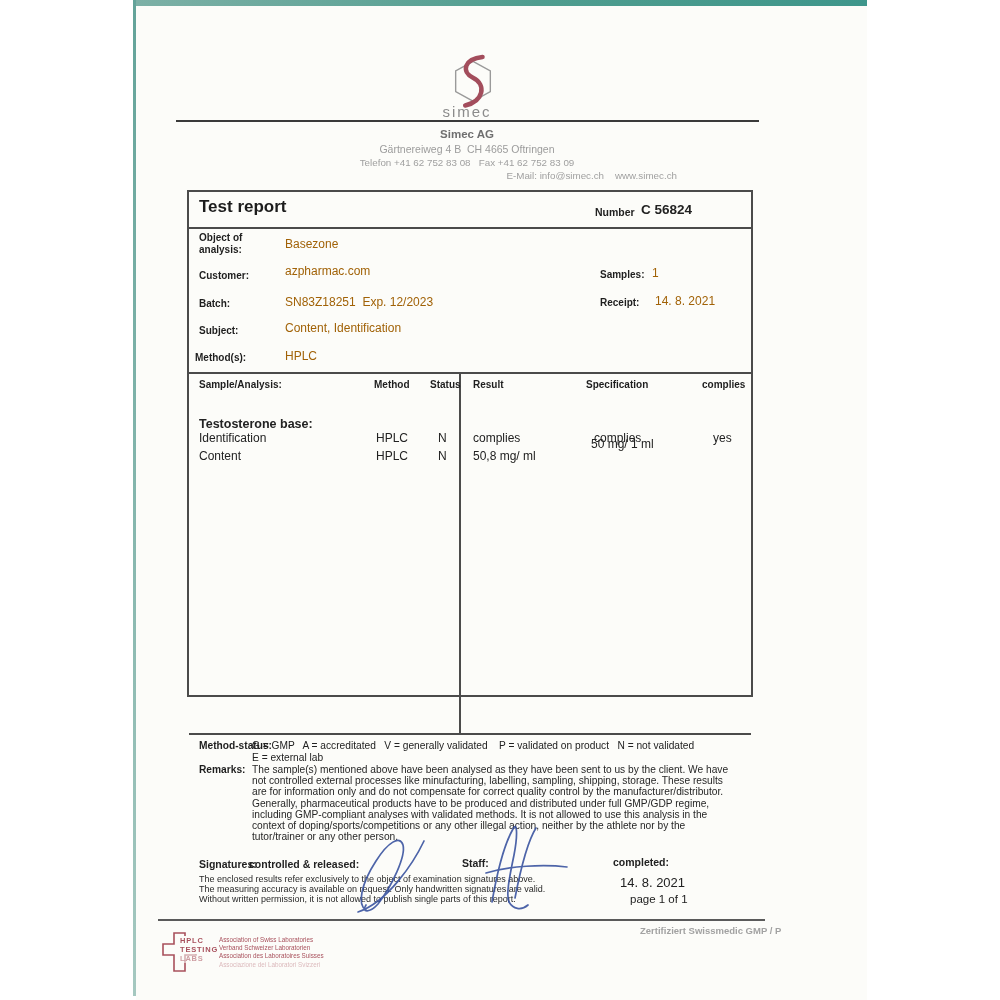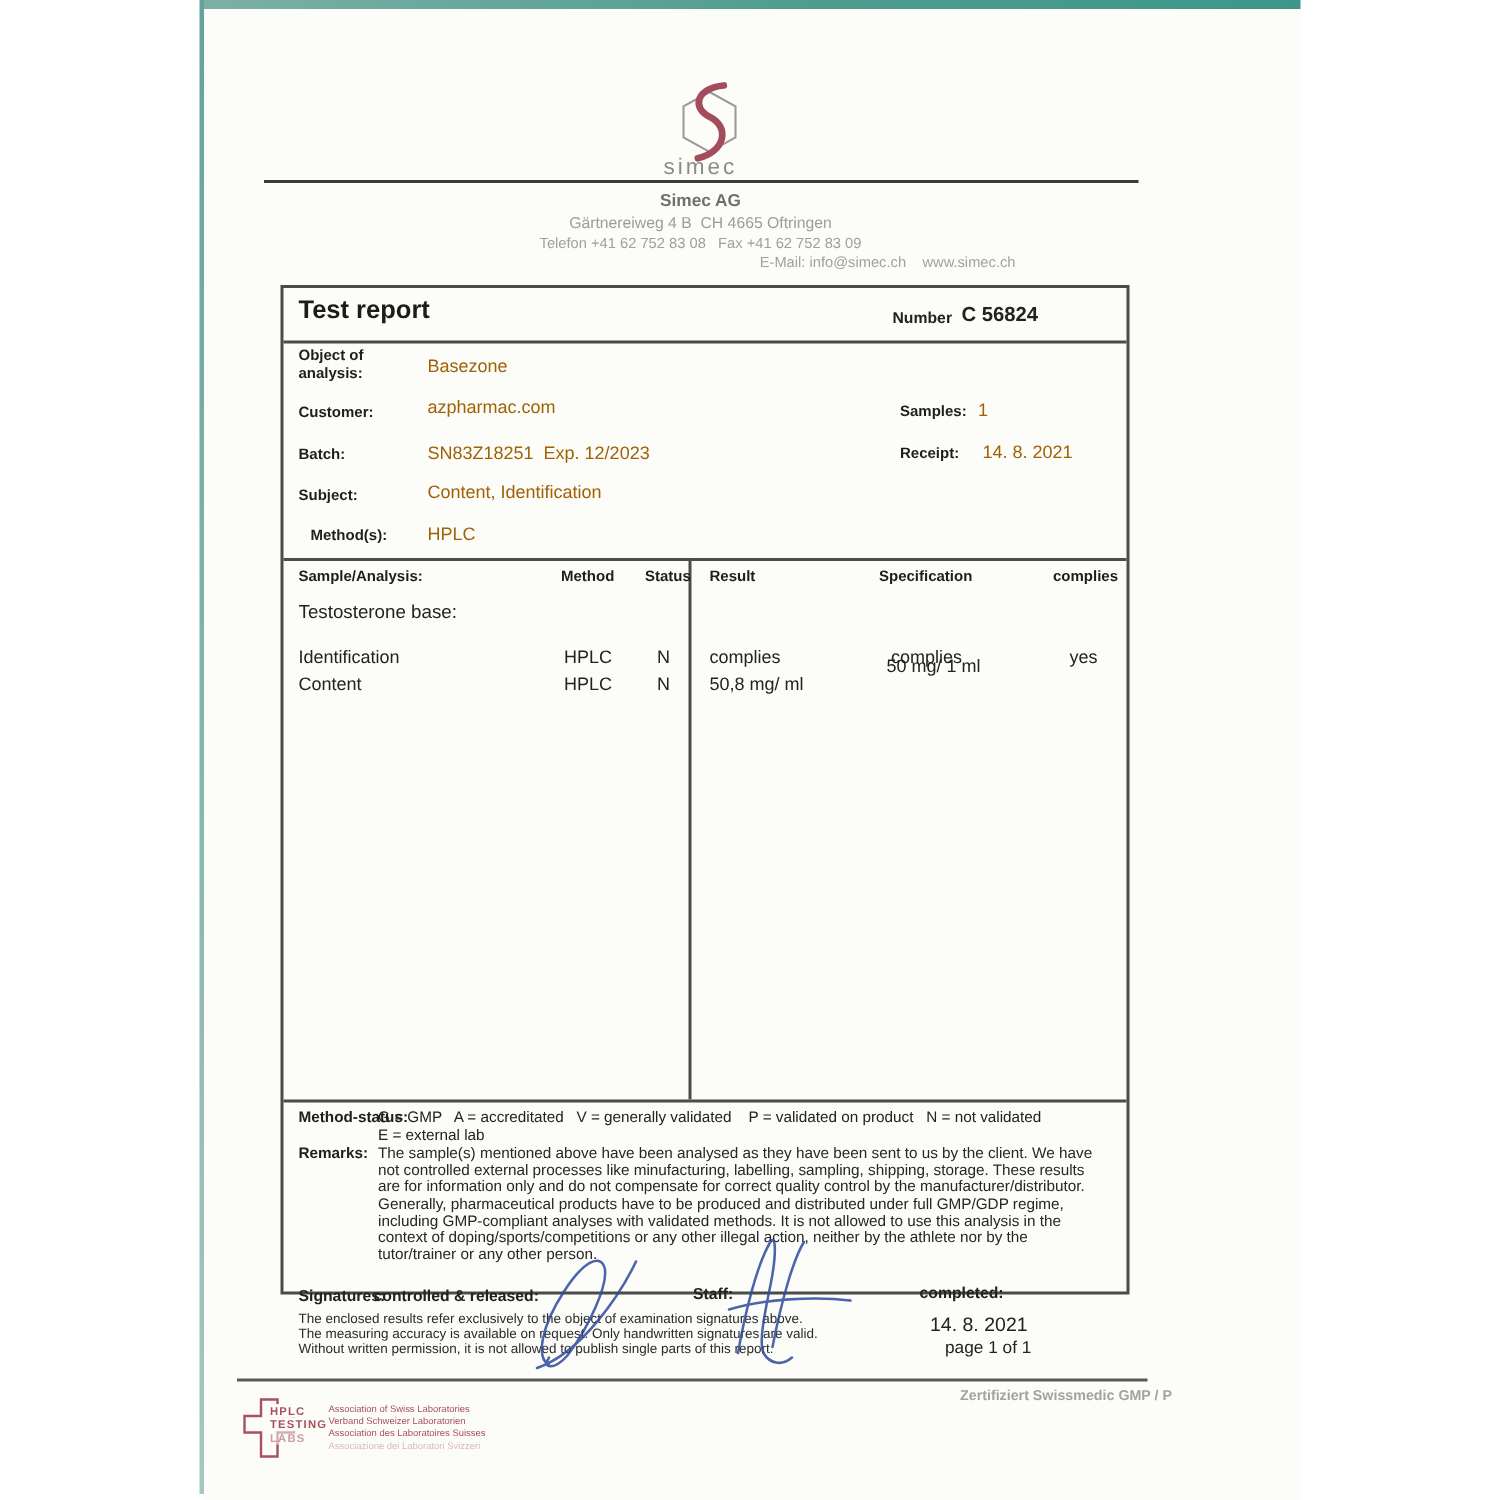--- a/index.html
+++ b/index.html
@@ -19,31 +19,31 @@
   .lh-center { left:257px; width:420px; text-align:center; }
   .logo-word { top:103px; font-size:15px; letter-spacing:2px; color:#8b8b8b; }
   .head-rule { left:176px; top:120px; width:583px; height:2px; background:#3a3a3a; }
   .company { top:128px; font-size:11.5px; font-weight:bold; color:#6f6f6f; }
   .addr1 { top:143px; font-size:10.5px; color:#9c9c9c; }
   .addr2 { top:157px; font-size:9.8px; color:#a0a0a0; }
   .addr3 { top:170px; font-size:9.8px; color:#a0a0a0;text-align:right; }
   .pre { white-space:pre-wrap; }
 
   
-  .box { left:187px; top:190px; width:566px; height:673px;
+  .box { left:187px; top:190px; width:566px; height:507px;
     border:2px solid #4b4b4b; background:transparent; }
   .box .a { position:absolute; }
   .title { left:10px; top:5px; font-size:17px; font-weight:bold; color:#1c1c1c; }
   .num-label { left:406px; top:14px; font-size:10.5px; font-weight:bold; }
   .num-val { left:452px; top:10px; font-size:13.5px; font-weight:bold; }
   .hline { left:0; height:2px; width:100%; background:#4b4b4b; }
   .lb { font-size:10px; font-weight:bold; color:#1e1e1e; line-height:12px; }
   .val { font-size:12px; color:#a16207; }
   .tab-h { font-size:10px; font-weight:bold; color:#1e1e1e; }
-  .group { font-size:12.5px; font-weight:normal; }
+  .group { font-size:12.5px; font-weight:bold;margin-top:16px; }
   .cell { font-size:12px; }
   .vdiv { left:270px; top:180px; width:2px; height:361px; background:#4b4b4b; }
   .ms-txt { font-size:10.2px; line-height:12px; color:#222; }
   .remarks-p { font-size:10.2px; line-height:11.2px; color:#262626; width:480px; }
   .sig-lb { font-size:10.5px; font-weight:bold; }
   .fine { font-size:9px; line-height:10.2px; color:#2a2a2a; }
   .date-big { font-size:13px; }
   .page-no { font-size:11.5px; }
 
   
@@ -80,21 +80,21 @@
   <div class="a hline" style="top:35px;"></div>
 
   <div class="a lb" style="left:10px; top:40px; width:62px;">Object of analysis:</div>
   <div class="a val" style="left:96px; top:45px;">Basezone</div>
   <div class="a lb" style="left:10px; top:78px;">Customer:</div>
   <div class="a val" style="left:96px; top:72px;">azpharmac.com</div>
   <div class="a lb" style="left:10px; top:106px;">Batch:</div>
   <div class="a val pre" style="left:96px; top:103px;">SN83Z18251  Exp. 12/2023</div>
   <div class="a lb" style="left:10px; top:133px;">Subject:</div>
   <div class="a val" style="left:96px; top:129px;">Content, Identification</div>
-  <div class="a lb" style="left:18px; top:160px;">Method(s):</div>
+  <div class="a lb" style="left:6px; top:160px;">Method(s):</div>
   <div class="a val" style="left:96px; top:157px;">HPLC</div>
 
   <div class="a lb" style="left:411px; top:77px;">Samples:</div>
   <div class="a val" style="left:463px; top:74px;">1</div>
   <div class="a lb" style="left:411px; top:105px;">Receipt:</div>
   <div class="a val" style="left:466px; top:102px;">14. 8. 2021</div>
 
   <div class="a hline" style="top:180px;"></div>
   <div class="a vdiv"></div>
   <div class="a tab-h" style="left:10px;  top:187px;">Sample/Analysis:</div>

